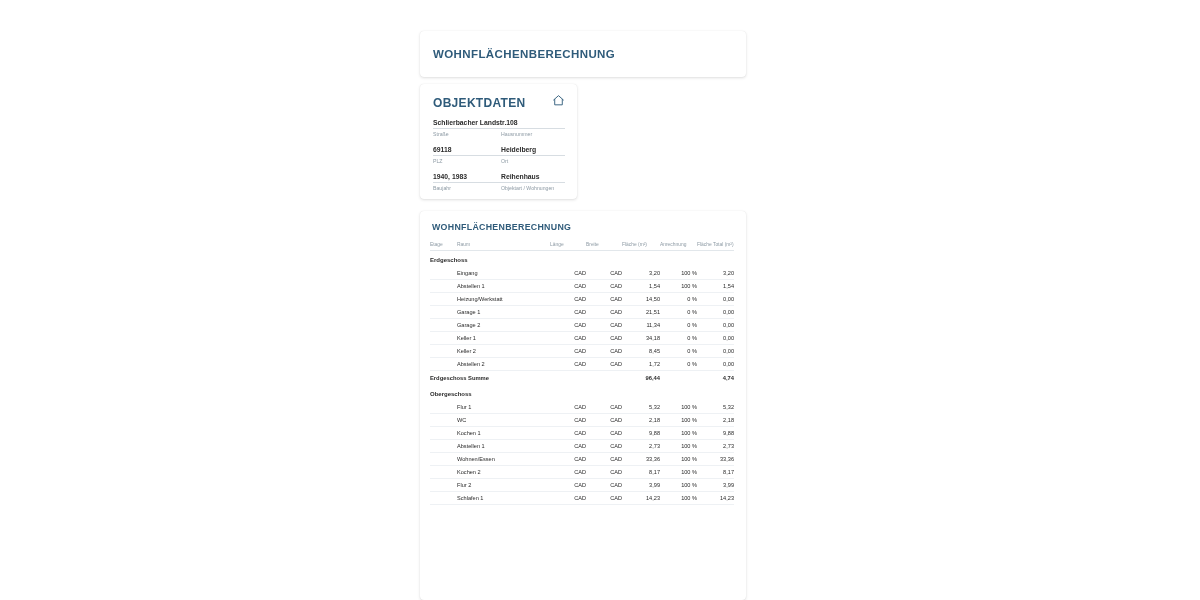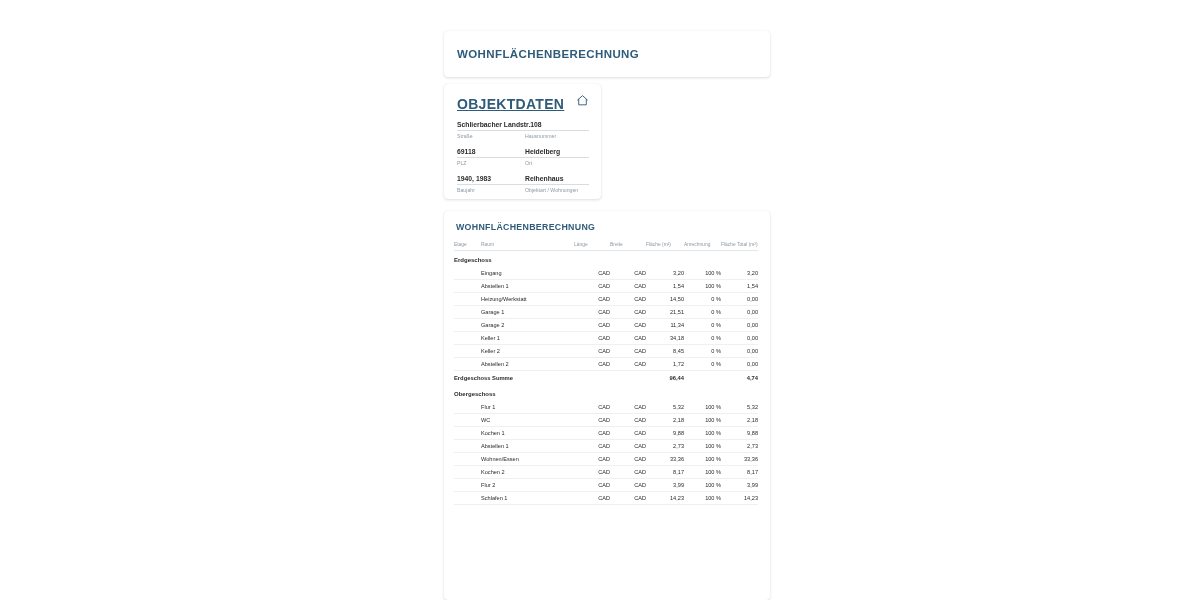--- a/index.html
+++ b/index.html
@@ -6,21 +6,21 @@
     margin: 0;
     padding: 0;
     width: 1200px;
     height: 600px;
     background: #ffffff;
     font-family: "Liberation Sans", sans-serif;
     overflow: hidden;
   }
   .page {
     position: absolute;
-    left: 444px;
+    left: 420px;
     top: 0;
     width: 326px;
     height: 600px;
   }
   .card {
     background: #ffffff;
     border-radius: 4px;
     box-shadow: 0 1px 3px rgba(0,0,0,0.13), 0 0 1px rgba(0,0,0,0.10);
     box-sizing: border-box;
   }
@@ -60,25 +60,24 @@
   .info-card.left  { left: 0;     width: 157px; }
   .info-card.right { left: 169px; width: 157px; }
 
   .card-head {
     display: flex;
     justify-content: space-between;
     align-items: flex-start;
   }
   .card-head .card-title {
     color: #2f5b7a;
-    font-size: 14px;
+    font-size: 12px;
     font-weight: bold;
     letter-spacing: 0.3px;
     padding-top: 2px;
-    text-decoration: underline;
   }
   .card-head .head-icon {
     color: #2f5b7a;
     line-height: 1;
   }
 
   .field {
     margin-top: 9px;
   }
   .field .value {

